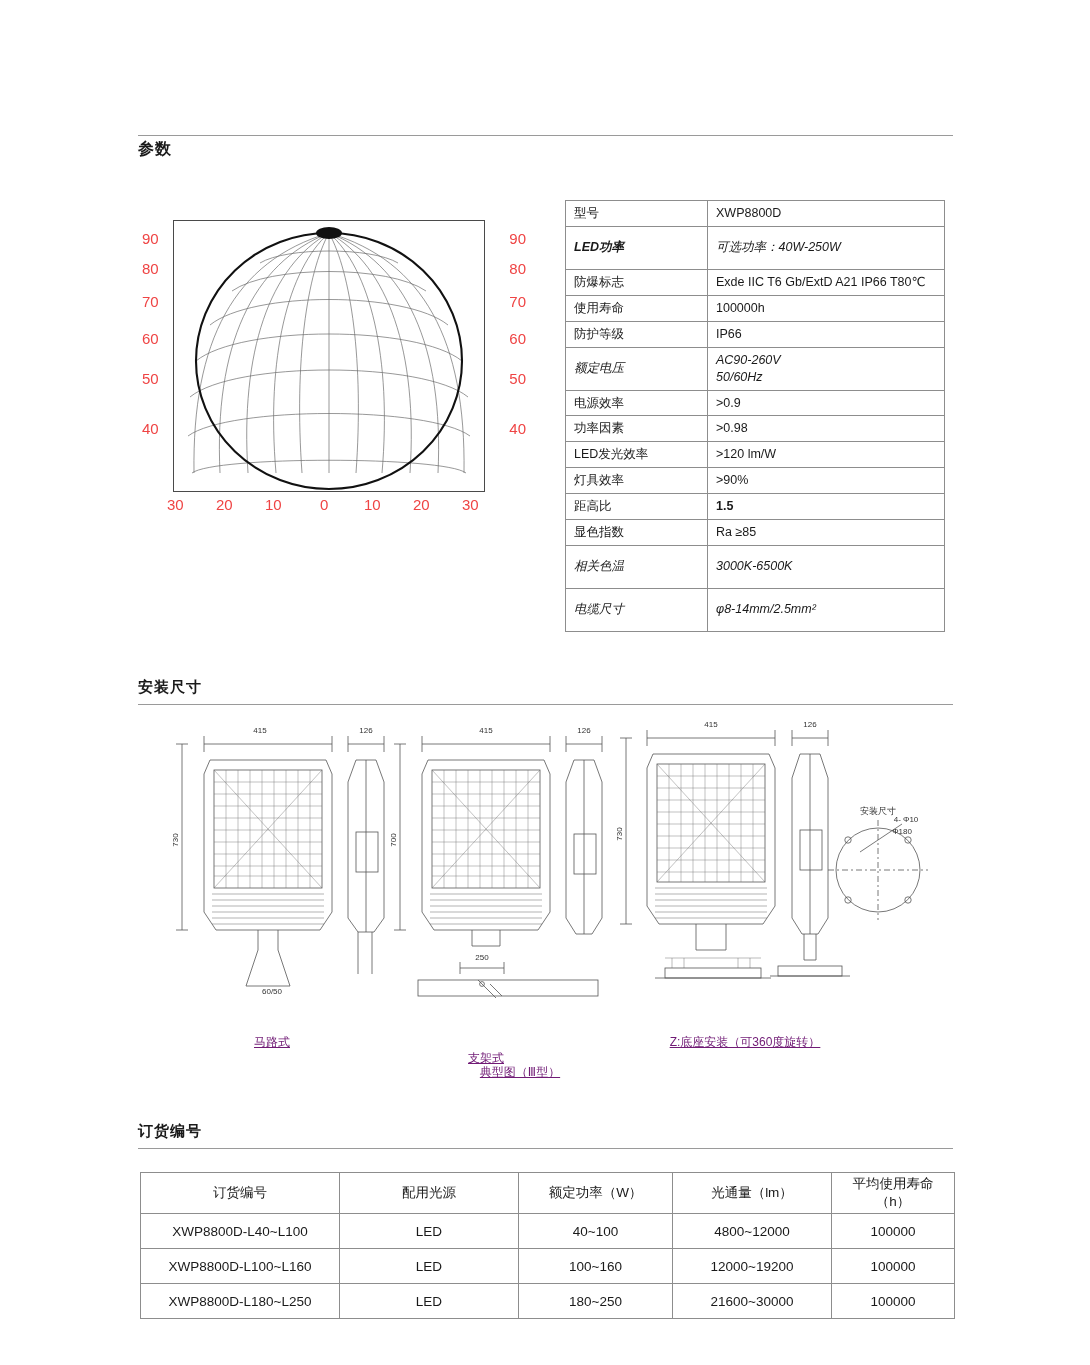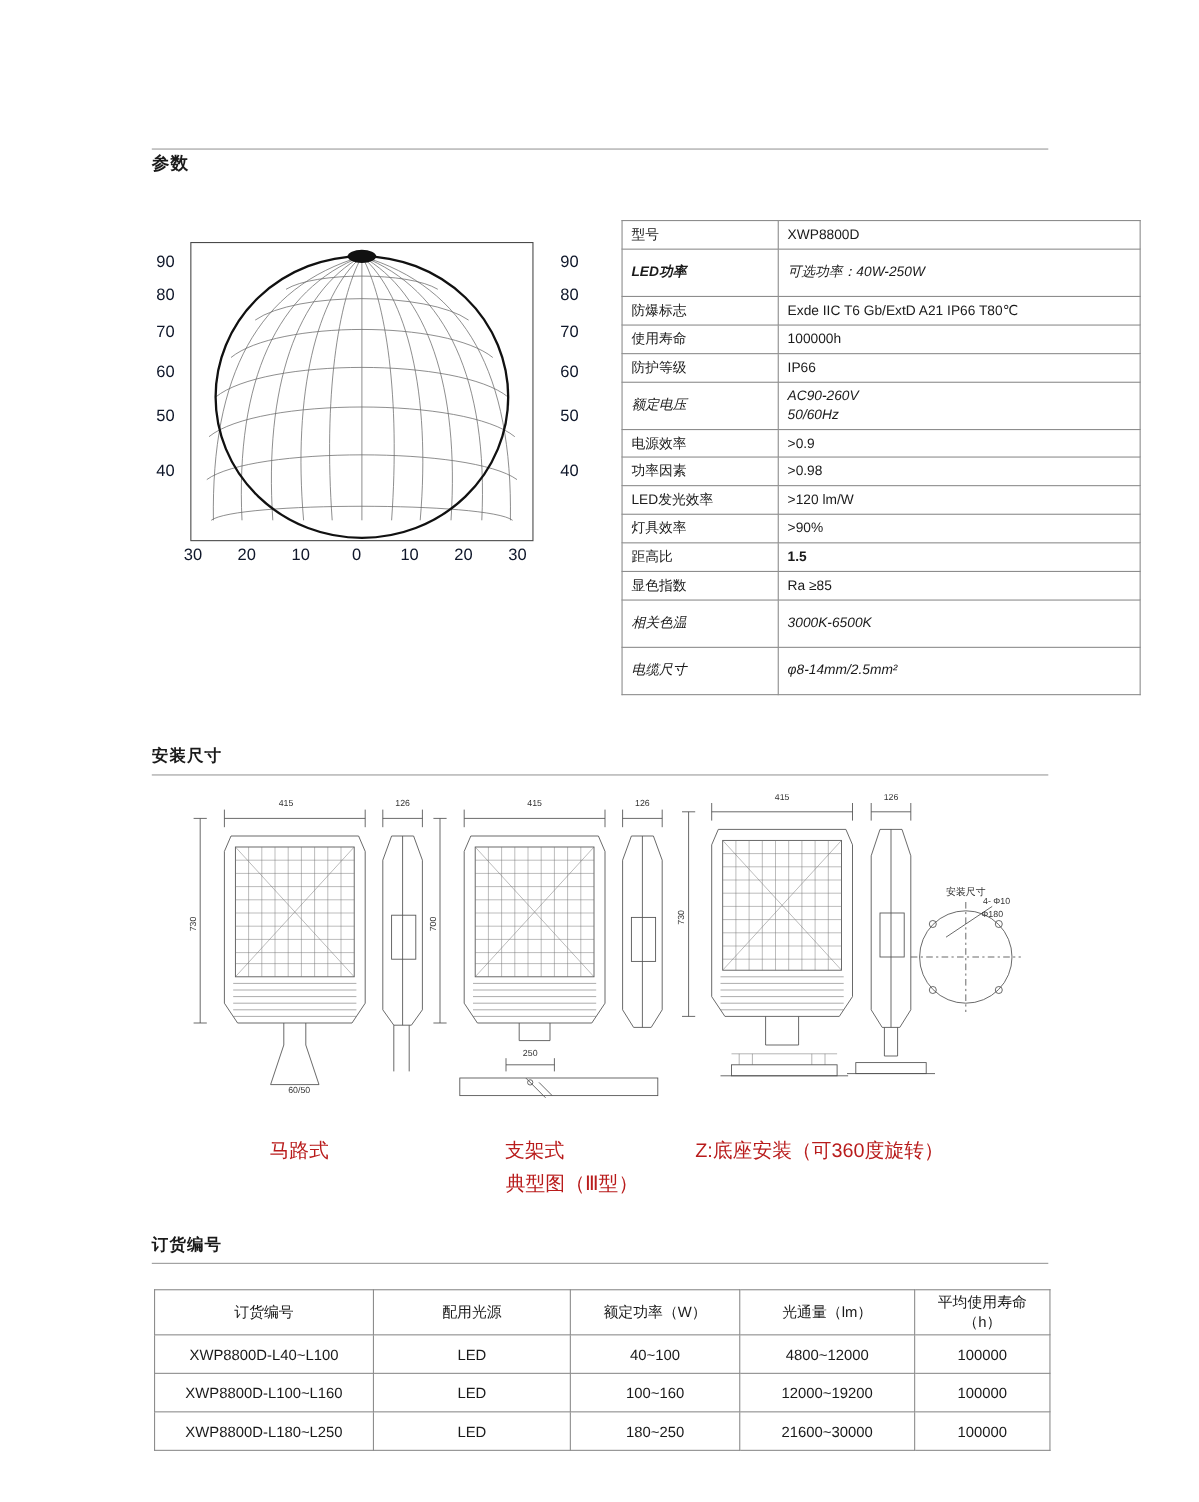--- a/index.html
+++ b/index.html
@@ -18,48 +18,48 @@
   .header .left{
     position:absolute;left:0;top:0;font-size:16px;font-weight:bold;letter-spacing:1px;margin-top:44px;
   }
   .header .right{
     position:absolute;right:0;top:-2px;font-size:21px;font-weight:bold;letter-spacing:0.5px;
   }
 
   
   .polar-wrap{position:absolute;left:138px;top:198px;width:390px;height:330px;}
   .polar-box{position:absolute;left:35px;top:22px;width:310px;height:270px;border:1px solid #4a4a4a;}
-  .axis-label{position:absolute;font-size:15px;color:#0f172a;}
+  .axis-label{position:absolute;font-size:15px;color:#ef4444;}
   .tick-left{left:4px;}
   .tick-right{right:2px;}
 
   
   .spec{
-    position:absolute;left:565px;top:200px;width:472px;
+    position:absolute;left:565px;top:200px;width:380px;
     border-collapse:collapse;font-size:12.5px;
   }
   .spec td{
     border:1px solid #8d8d8d;padding:4px 8px;vertical-align:middle;line-height:1.35;
   }
   .spec td.k{width:125px;}
   .spec td.b{font-weight:bold;}
   .spec .tall{height:34px;font-style:italic;}
 
   
   .sec-title{
     position:absolute;left:138px;width:815px;font-size:15px;font-weight:bold;
     padding-bottom:7px;border-bottom:1px solid #9a9a9a;letter-spacing:1px;
   }
   #sec-install{top:678px;}
   #sec-order{top:1122px;}
 
   
   .draw-area{position:absolute;left:160px;top:722px;width:790px;height:300px;}
   .cap{
-    position:absolute;font-size:18px;color:#b91c1c;text-align:center;
+    position:absolute;font-size:12px;color:#701a75;text-align:center;text-decoration:underline;
   }
 
   
   .order{
     position:absolute;left:140px;top:1172px;width:815px;border-collapse:collapse;
     font-size:13.5px;text-align:center;
   }
   .order td{border:1px solid #8d8d8d;height:30px;padding:2px 4px;}
   .order tr.head td{font-weight:normal;}
 
@@ -398,21 +398,21 @@
         <text x="462" y="112" text-anchor="middle" transform="rotate(-90 462 112)">730</text>
         <text x="112" y="272" text-anchor="middle">60/50</text>
         <text x="322" y="238" text-anchor="middle">250</text>
         <text x="718" y="92" text-anchor="middle" font-size="9">安装尺寸</text>
         <text x="746" y="100" text-anchor="middle">4- Φ10</text>
         <text x="742" y="112" text-anchor="middle">Φ180</text>
       </g>
     </svg>
 
     <div class="cap" style="left:52px;top:312px;width:120px;">马路式</div>
-    <div class="cap" style="left:266px;top:312px;width:120px;text-align:center;">支架式</div>
+    <div class="cap" style="left:266px;top:328px;width:120px;text-align:center;">支架式</div>
     <div class="cap" style="left:460px;top:312px;width:250px;">Z:底座安装（可360度旋转）</div>
     <div class="cap" style="left:260px;top:342px;width:200px;">典型图（Ⅲ型）</div>
   </div>
 
   <div class="sec-title" id="sec-order">订货编号</div>
 
   <table class="order">
     <tbody>
       <tr class="head">
         <td style="width:190px;">订货编号</td>

